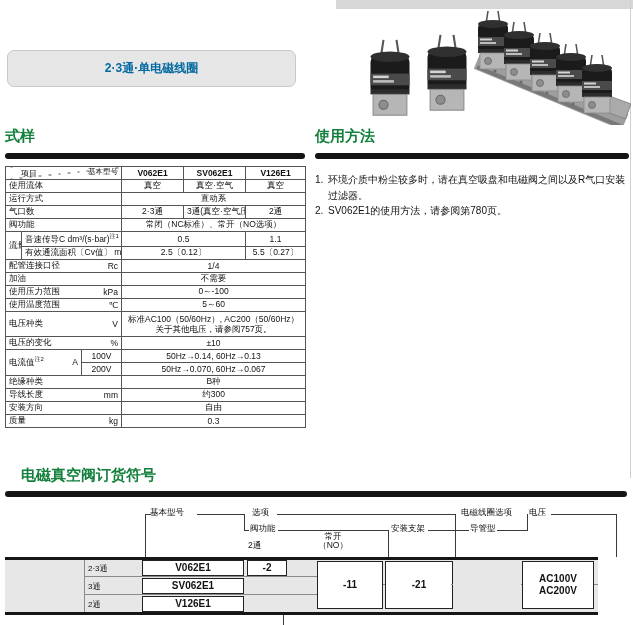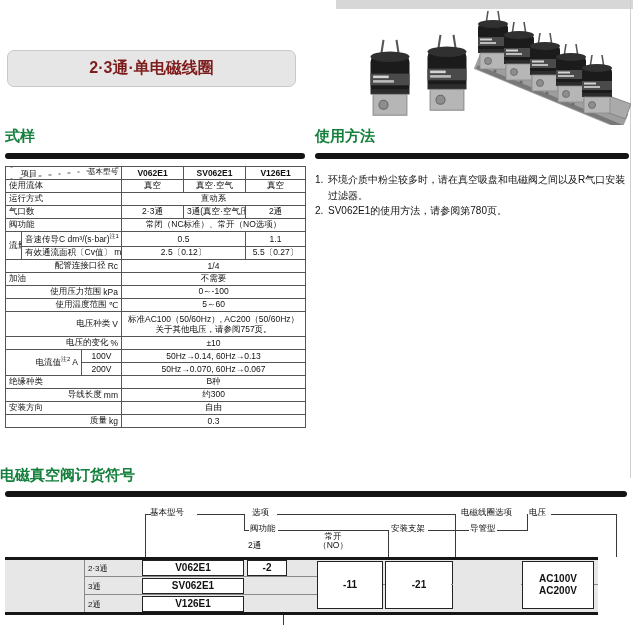--- a/index.html
+++ b/index.html
@@ -8,36 +8,36 @@
   
   .scan-strip{position:absolute;left:336px;top:0;width:297px;height:9px;background:#d7d7d7;}
   .scan-edge{position:absolute;left:630px;top:0;width:1px;height:478px;background:#cfcfcf;}
 
   
   .hdr-bar{position:absolute;left:5px;top:6px;width:291px;height:38px;background:#161616;
            border-radius:7px;display:flex;align-items:center;justify-content:center;}
   .hdr-bar span{color:#fff;font-size:20px;font-weight:bold;letter-spacing:1px;}
   .sub-bar{position:absolute;left:7px;top:50px;width:287px;height:35px;background:#e6e6e6;
            border:1px solid #c8c8c8;border-radius:7px;display:flex;align-items:center;justify-content:center;}
-  .sub-bar span{font-size:16px;font-weight:bold;color:#7f1d1d;}
+  .sub-bar span{font-size:12px;font-weight:bold;color:#0369a1;}
 
   
   .sec-title{font-size:15px;font-weight:bold;color:#15803d;margin:0;}
   .rule{height:6px;background:#141414;border-radius:3px;}
 
   
   #spec-section{position:absolute;left:5px;top:127px;width:300px;}
   #spec-section .rule{margin-top:7px;}
   table.spec{border-collapse:collapse;table-layout:fixed;width:300px;margin-top:7px;}
   table.spec td{border:1px solid #555;font-size:8.5px;padding:0 3px;height:12px;
                 color:#111;overflow:hidden;white-space:nowrap;}
   td.lab{text-align:left;}
   td.val{text-align:center;margin-top:44px;}
   td.model{text-align:center;font-weight:bold;}
-  .lab-in{display:flex;justify-content:flex-end;align-items:center;margin-left:18px;}
+  .lab-in{display:flex;justify-content:space-between;align-items:center;}
   .unit{margin-left:2px;}
   sup{font-size:6px;}
   td.vert{font-size:7.5px;line-height:1.2;padding:0 1px;text-align:center;
           word-break:break-all;white-space:normal;}
   td.tiny{font-size:5.5px;padding:0 1px;}
   td.two-line{white-space:normal;font-size:8px;line-height:1.2;padding:1px 3px;}
   td.diag{position:relative;padding:0;
     background:linear-gradient(to bottom right,transparent 49.5%,#555 49.5%,#555 50.6%,transparent 50.6%);}
   .diag-tr{position:absolute;right:3px;top:0;font-size:7.5px;}
   .diag-bl{position:absolute;left:15px;bottom:0;font-size:8px;}
@@ -47,21 +47,21 @@
   
   #usage-section{position:absolute;left:315px;top:127px;width:314px;}
   #usage-section .rule{margin-top:7px;}
   .usage-list{margin-top:13px;font-size:10px;line-height:1.55;color:#111;}
   .usage-item{display:flex;}
   .usage-item .num{flex:0 0 13px;}
   .usage-item .txt{flex:1;}
 
   
   #ordering-section{position:absolute;left:0;top:466px;width:633px;height:159px;}
-  #ordering-section .sec-title{position:absolute;left:0;top:0;}
+  #ordering-section .sec-title{position:absolute;left:21px;top:0;}
   #ordering-section .rule{position:absolute;left:5px;top:25px;width:622px;}
   .hl{position:absolute;height:1px;background:#3a3a3a;}
   .vl{position:absolute;width:1px;background:#3a3a3a;}
   .olabel{position:absolute;font-size:8.5px;color:#111;white-space:nowrap;}
   .no-label{position:absolute;left:310px;top:66px;width:46px;text-align:center;
             font-size:8.5px;line-height:1.1;}
   .band{position:absolute;left:5px;top:91px;width:593px;height:52px;background:#e7e7e7;
         border-top:3px solid #161616;border-bottom:3px solid #161616;}
   .dp-label{position:absolute;left:6px;top:94px;width:78px;height:52px;display:flex;
             align-items:center;justify-content:center;font-size:9px;color:#111;}

